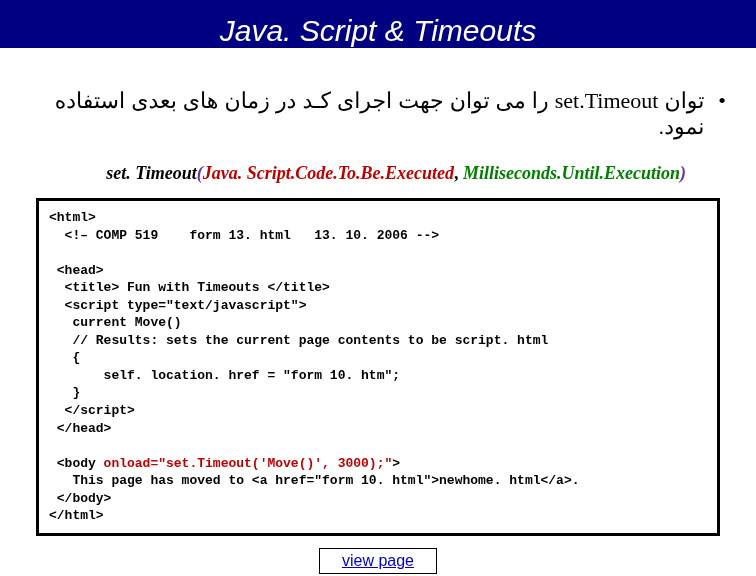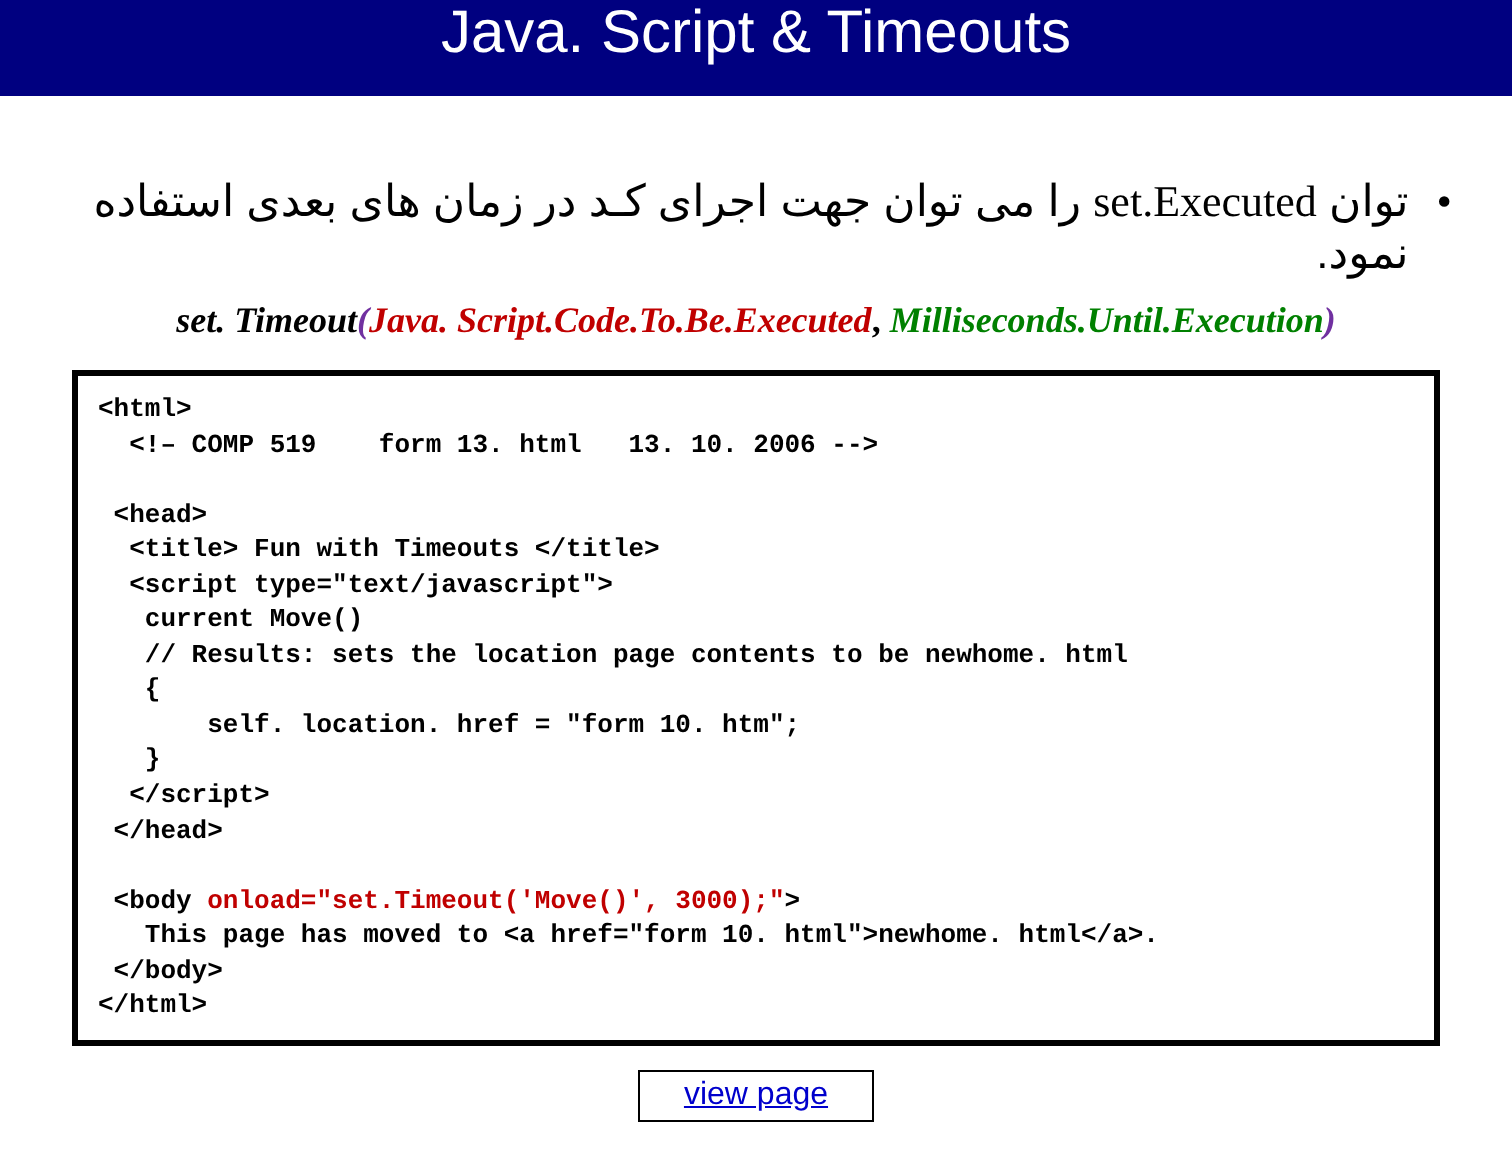--- a/index.html
+++ b/index.html
@@ -8,22 +8,23 @@
   height: 576px;
   background: #fff;
   font-family: "Times New Roman", serif;
   position: relative;
 }
 .title-bar {
   background: #000080;
   height: 48px;
   width: 100%;
   display: flex;
-  align-items: flex-start;
+  align-items: flex-end;
   justify-content: center;
+  font-style: italic;
 }
 .title-bar h1 {
   color: #fff;
   font-size: 30px;
   font-weight: normal;
   font-family: Arial, sans-serif;
 }
 .bullet-section {
   margin: 40px 30px 8px 30px;
   direction: rtl;
@@ -41,26 +42,26 @@
 .bullet-text {
   font-family: Arial, sans-serif;
   direction: rtl;
 }
 .bullet-latin {
   font-family: "Times New Roman", serif;
   direction: ltr;
   display: inline;
 }
 .func-sig {
-  margin: 10px 70px 14px 70px;
+  margin: 23px 70px 14px 70px;
   font-family: "Times New Roman", serif;
   font-size: 18px;
   font-weight: bold;
   direction: ltr;
-  text-align: center;
+  text-align: right;
 }
 .func-name { color: #000; font-style: italic; }
 .func-arg1 { color: #c00000; font-style: italic; }
 .func-arg2 { color: #008000; font-style: italic; }
 .func-paren { color: #7030a0; font-style: italic; }
 .func-comma { color: #000; }
 .code-box {
   margin: 8px 36px 12px 36px;
   border: 3px solid #000;
   padding: 8px 10px;
@@ -93,37 +94,37 @@
 <body>
 
 <div class="title-bar">
   <h1>Java. Script &amp; Timeouts</h1>
 </div>
 
 <div class="bullet-section">
   <div class="bullet-row">
     <span class="bullet-dot">•</span>
     <span class="bullet-text">
-      <span>توان </span><span class="bullet-latin">set.Executed</span><span> را می توان جهت اجرای کـد در زمان های بعدی استفاده نمود.</span>
+      <span>توان </span><span class="bullet-latin">set.Timeout</span><span> را می توان جهت اجرای کـد در زمان های بعدی استفاده نمود.</span>
     </span>
   </div>
 </div>
 
 <div class="func-sig">
   <span class="func-name">set. Timeout</span><span class="func-paren">(</span><span class="func-arg1">Java. Script.Code.To.Be.Executed</span><span class="func-comma">, </span><span class="func-arg2">Milliseconds.Until.Execution</span><span class="func-paren">)</span>
 </div>
 
 <div class="code-box"><span>&lt;html&gt;</span>
 <span>  &lt;!– COMP 519    form 13. html   13. 10. 2006 --&gt;</span>
 <span></span>
 <span> &lt;head&gt;</span>
 <span>  &lt;title&gt; Fun with Timeouts &lt;/title&gt;</span>
 <span>  &lt;script type="text/javascript"&gt;</span>
 <span>   current Move()</span>
-<span>   // Results: sets the location page contents to be newhome. html</span>
+<span>   // Results: sets the current page contents to be script. html</span>
 <span>   {</span>
 <span>       self. location. href = "form 10. htm";</span>
 <span>   }</span>
 <span>  &lt;/scr</span><span>ipt&gt;</span>
 <span> &lt;/head&gt;</span>
 <span></span>
 <span> &lt;body </span><span class="red">onload="set.Timeout('Move()', 3000);"</span><span>&gt;</span>
 <span>   This page has moved to &lt;a href="form 10. html"&gt;newhome. html&lt;/a&gt;.</span>
 <span> &lt;/body&gt;</span>
 <span>&lt;/html&gt;</span></div>

